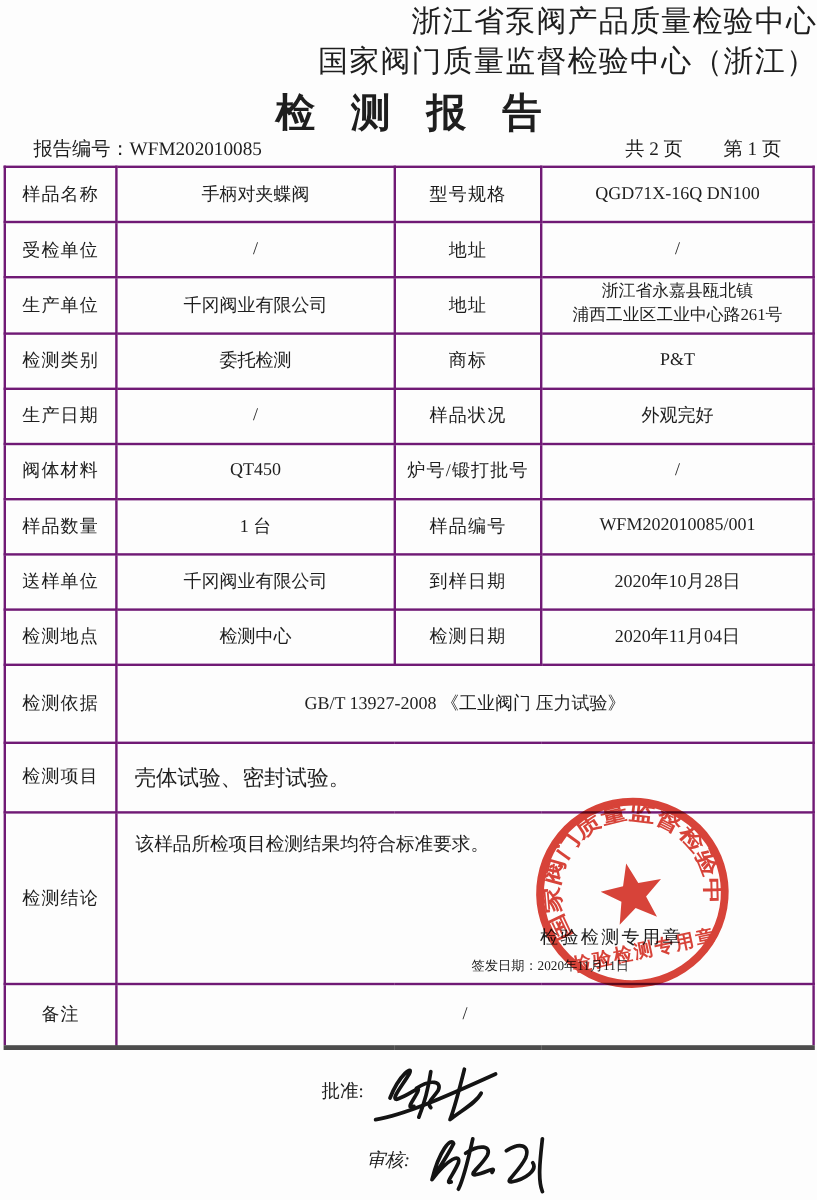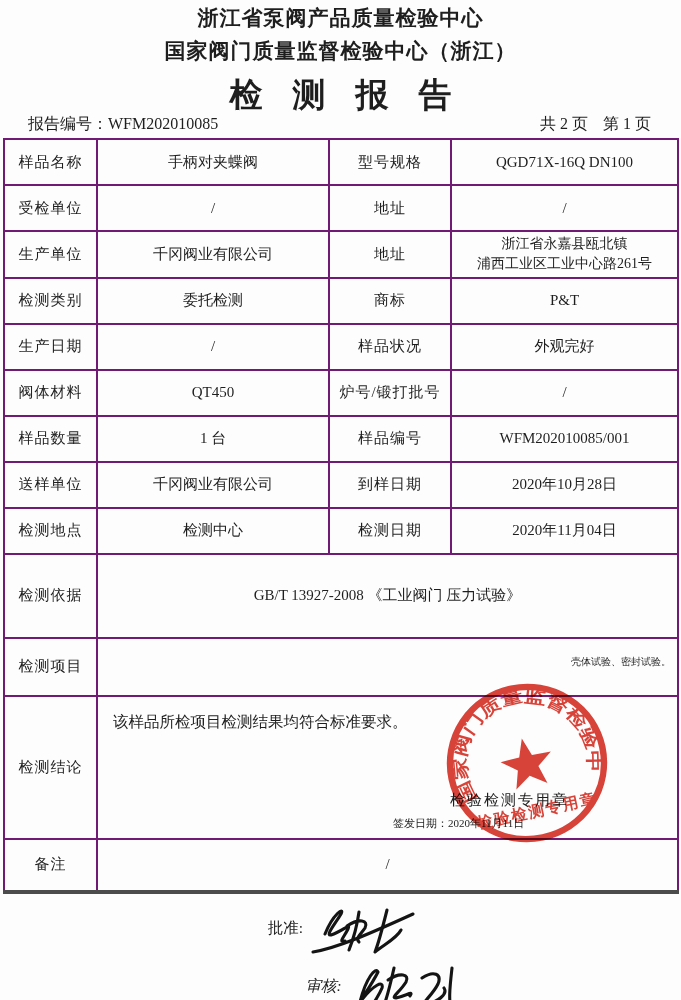--- a/index.html
+++ b/index.html
@@ -3,35 +3,35 @@
 <meta charset="utf-8">
 <style>
   html,body{margin:0;padding:0;}
   body{
     width:681px;height:1000px;background:#fdfdfd;color:#1e1e1e;
     font-family:"Liberation Serif","DejaVu Serif",serif;
     -webkit-font-smoothing:antialiased;overflow:hidden;
   }
   .page{position:relative;width:681px;height:1000px;padding-top:2px;box-sizing:border-box;}
 
-  .org-line{font-weight:bold;text-align:center;font-size:21px;line-height:33px;letter-spacing:1px;}
+  .org-line{font-weight:normal;text-align:right;font-size:25px;line-height:33px;letter-spacing:1px;}
   .report-title{font-weight:bold;text-align:center;font-size:33px;line-height:42px;margin-top:6px;}
   .report-title span{letter-spacing:30px;padding-left:30px;margin-top:39px;}
   .meta-row{display:flex;justify-content:space-between;align-items:flex-end;
     padding:2px 30px 3px 28px;font-size:16px;height:22px;box-sizing:border-box;}
-  .meta-right span{margin-left:15px;}
+  .meta-right span{margin-left:34px;}
 
   table.report{border-collapse:collapse;table-layout:fixed;width:674px;margin-left:3px;
     border:2px solid #3d3d3d;border-bottom:4px solid #4c4c4c;}
   td{border:2px solid #701a75;font-size:15px;text-align:center;vertical-align:middle;
      padding:2px 4px;box-sizing:border-box;overflow:visible;}
   td.lbl{letter-spacing:1px;}
   td.val2{font-size:14px;line-height:1.45;white-space:pre-line;}
-  tr.r46{height:46px;} tr.r65{height:84px;} tr.r62{height:58px;} tr.r143{height:143px;} tr.r53{height:53px;}
-  td.left-top{vertical-align:top;text-align:right;padding:16px 6px 0 14px;font-size:10px;}
+  tr.r46{height:46px;} tr.r65{height:65px;} tr.r62{height:58px;} tr.r143{height:143px;} tr.r53{height:53px;}
+  td.left-top{vertical-align:top;text-align:left;padding:16px 6px 0 14px;font-size:18px;}
   td.conclusion-cell{position:relative;vertical-align:top;text-align:left;padding:1px;}
   .conclusion-text{padding:14px 6px 0 14px;font-size:15.5px;text-align:left;}
 
   .stamp-caption-printed{position:absolute;left:352px;top:94px;font-size:15px;letter-spacing:2px;z-index:1;}
   .issue-date{position:absolute;left:295px;top:119px;font-size:11px;z-index:1;}
 
   .stamp{position:absolute;left:339px;top:-24px;width:180px;height:180px;z-index:5;
     transform:rotate(-12deg);opacity:.88;mix-blend-mode:multiply;pointer-events:none;}
   .stamp text{font-family:"Liberation Serif","DejaVu Serif",serif;font-weight:bold;}
 

